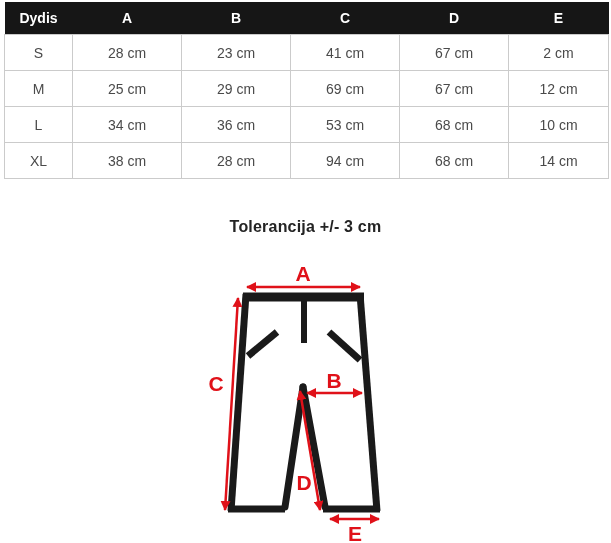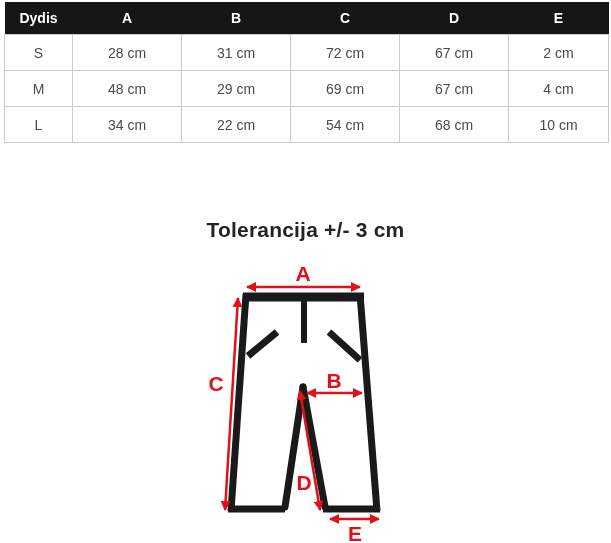--- a/index.html
+++ b/index.html
@@ -25,21 +25,21 @@
   }
   table.size-table td{
     border:1px solid #cbcbcb;
     height:33px;text-align:center;vertical-align:middle;
     font-size:14px;color:#4a4a4a;background:#ffffff;
   }
   
   .tolerance{
     position:absolute;left:0;top:218px;width:611px;
     text-align:center;
-    font-size:21px;font-weight:700;color:#242424;
+    font-size:16px;font-weight:700;color:#242424;
     letter-spacing:0.2px;
   }
   
   svg.diagram{position:absolute;left:0;top:0;}
   .dim-label{
     font-family:"Liberation Sans", sans-serif;
     font-size:21px;font-weight:700;
   }
 </style>
 </head>
@@ -63,40 +63,48 @@
         <th>B</th>
         <th>C</th>
         <th>D</th>
         <th>E</th>
       </tr>
     </thead>
     <tbody>
       <tr>
         <td>S</td>
         <td>28 cm</td>
-        <td>31 cm</td>
-        <td>72 cm</td>
+        <td>23 cm</td>
+        <td>41 cm</td>
         <td>67 cm</td>
         <td>2 cm</td>
       </tr>
       <tr>
         <td>M</td>
-        <td>48 cm</td>
+        <td>25 cm</td>
         <td>29 cm</td>
         <td>69 cm</td>
         <td>67 cm</td>
-        <td>4 cm</td>
+        <td>12 cm</td>
       </tr>
       <tr>
         <td>L</td>
         <td>34 cm</td>
-        <td>22 cm</td>
-        <td>54 cm</td>
+        <td>36 cm</td>
+        <td>53 cm</td>
         <td>68 cm</td>
         <td>10 cm</td>
+      </tr>
+      <tr>
+        <td>XL</td>
+        <td>38 cm</td>
+        <td>28 cm</td>
+        <td>94 cm</td>
+        <td>68 cm</td>
+        <td>14 cm</td>
       </tr>
     </tbody>
   </table>
 
   <div class="tolerance">Tolerancija +/- 3 cm</div>
 
   <svg class="diagram" width="611" height="543" viewBox="0 0 611 543">
     <defs>
       <marker id="arr" viewBox="0 0 10 10" refX="9" refY="5" markerWidth="10" markerHeight="10" markerUnits="userSpaceOnUse" orient="auto-start-reverse">
         <path d="M0,0 L10,5 L0,10 z" fill="#e01119"></path>

